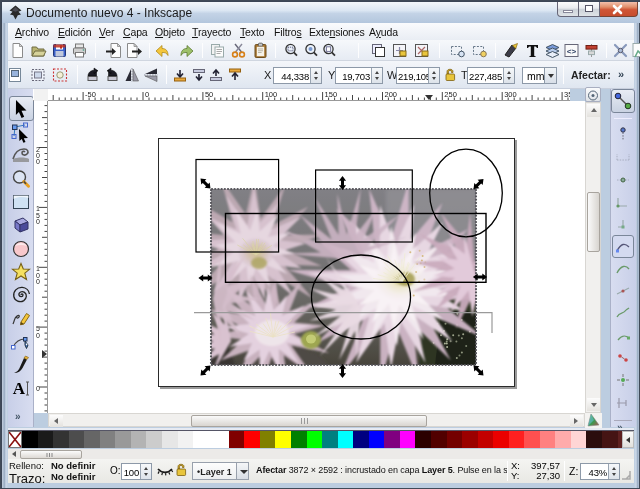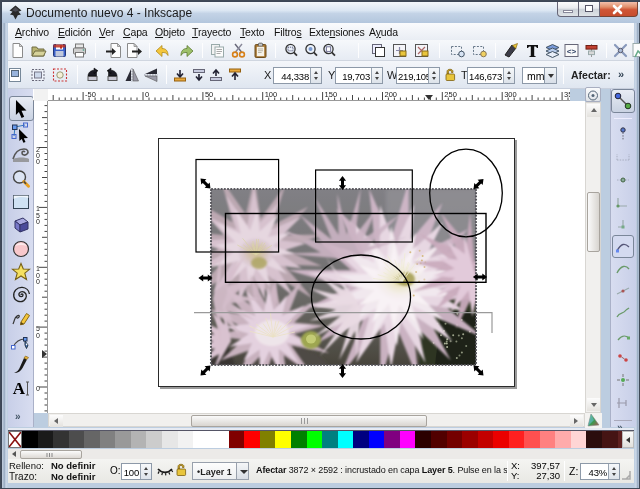--- a/index.html
+++ b/index.html
@@ -241,21 +241,21 @@
     <div class="spin" style="left:395px;top:65.5px;width:44px">
       <span class="v">219,105</span>
       <span class="b"></span>
     </div>
     <div class="abs" style="left:443px;top:66px"><svg width="13" height="15" viewBox="0 0 13 15">
         <path d="M3 7 L3 4.5 C3 1.5 9 1.5 9 4.5 L9 5.5 L7.4 5.5 L7.4 4.5 C7.4 3 4.6 3 4.6 4.5 L4.6 7 Z" fill="#c9a227" stroke="#7c6010" stroke-width="0.7"></path>
         <rect x="2" y="7" width="8.6" height="6.5" rx="1" fill="#e8c53c" stroke="#7c6010" stroke-width="0.8"></rect>
       </svg></div>
     <span class="lbl" style="left:460px;top:68px">T</span>
     <div class="spin" style="left:466px;top:65.5px;width:48px">
-      <span class="v">146,673</span>
+      <span class="v">227,485</span>
       <span class="b"></span>
     </div>
     <div class="abs" style="left:521px;top:65.5px;width:34px;height:17px;background:#fff;border:1px solid #8d99a8">
       <span class="abs" style="left:4px;top:2px;font-size:10.5px">mm</span>
     </div>
 <div class="abs" style="left:543px;top:65.5px;width:13px;height:17px;background:linear-gradient(#f2f5f8,#d8dfe8);border:1px solid #8d99a8">
       <div class="abs" style="left:3px;top:6px;border-left:3.5px solid transparent;border-right:3.5px solid transparent;border-top:4px solid #333"></div>
     </div>
     <span class="lbl" style="left:570px;top:68px;color:#222;font-weight:bold;font-size:10.5px">Afectar:</span>
     <span class="lbl" style="left:617px;top:67px;color:#345;font-weight:bold">»</span>
@@ -823,21 +823,21 @@
 <div class="abs" style="left:1px;top:1px;width:10px;height:8px">
         <div class="abs" style="left:3px;top:1px;border-top:3px solid transparent;border-bottom:3px solid transparent;border-right:4px solid #555"></div>
       </div>
 <div class="abs" style="left:12px;top:0.5px;width:62px;height:9px;background:linear-gradient(#fbfbfb,#ddd9d4);border:1px solid #a8a49e;border-radius:2px">
         <div class="abs" style="left:28px;top:2px;width:1px;height:4px;background:#888;box-shadow:2.5px 0 0 #888,-2.5px 0 0 #888"></div>
       </div>
 </div>
     <div class="abs" style="left:7px;top:458px;width:626px;height:24px;background:linear-gradient(#f4f4f2,#e8e8e4)">
       <span class="abs" style="left:1px;top:1px;font-size:9.5px;color:#111">Relleno:</span>
       <span class="abs" style="left:43px;top:1px;font-size:9.5px;font-weight:bold;color:#111">No definir</span>
-      <span class="abs" style="left:1px;top:12px;font-size:10px;color:#111">Trazo:</span>
+      <span class="abs" style="left:1px;top:12px;font-size:13px;color:#111">Trazo:</span>
       <span class="abs" style="left:43px;top:12px;font-size:9.5px;font-weight:bold;color:#111">No definir</span>
       <span class="abs" style="left:102px;top:6px;font-size:10px">O:</span>
       <div class="spin" style="left:113px;top:3.5px;width:31px">
         <span class="v">100</span>
         <span class="b"></span>
       </div>
       <svg class="abs" style="left:148px;top:4px" width="18" height="15">
         <path d="M2 6 C6 10.5 12 10.5 16 6" fill="none" stroke="#1a1a1a" stroke-width="1.7"></path>
         <path d="M3.2 8.4 L2 10.6 M6.4 9.9 L5.8 12.2 M9.6 10.1 L9.8 12.4 M12.8 9.2 L13.8 11.4 M15.4 7.2 L16.8 8.8" stroke="#1a1a1a" stroke-width="1.2"></path>
       </svg>

